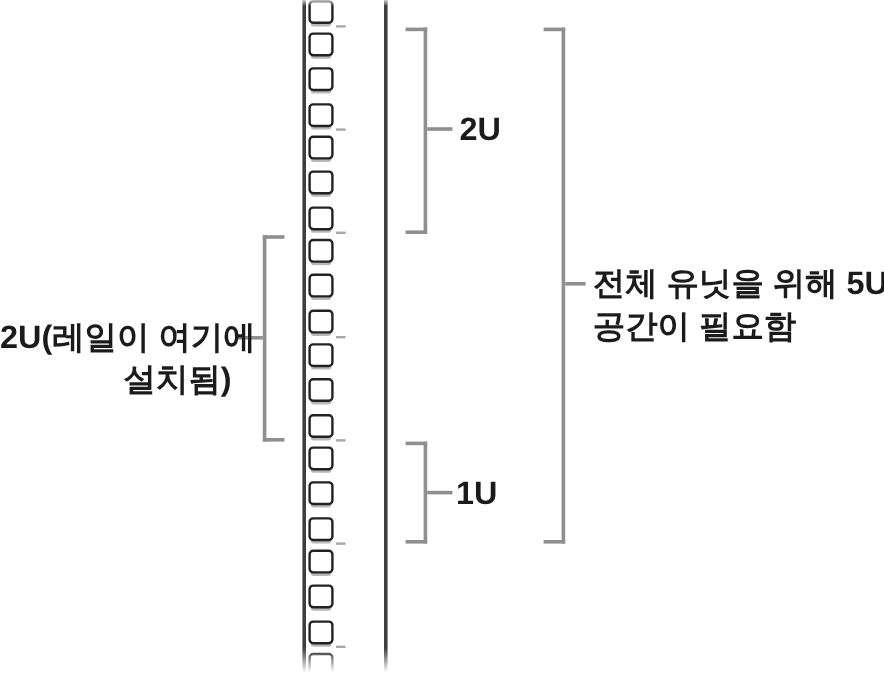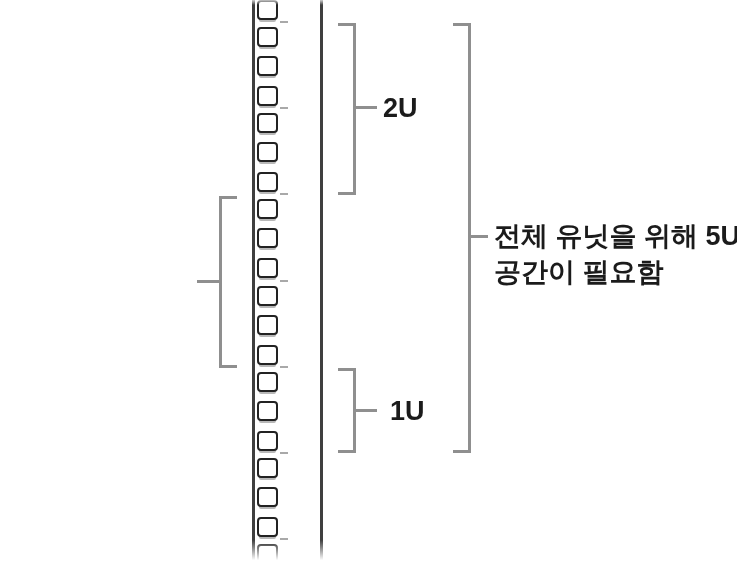--- a/index.html
+++ b/index.html
@@ -106,23 +106,27 @@
   <div class="bk v" style="left:353px;top:368px;height:85px"></div>
   <div class="bk h" style="left:338px;top:368px"></div>
   <div class="bk h" style="left:338px;top:450px"></div>
   <div class="bk lead" style="left:356px;top:409px;width:21px"></div>
 
   <div class="bk v" style="left:468px;top:23px;height:430px"></div>
   <div class="bk h" style="left:453px;top:23px"></div>
   <div class="bk h" style="left:453px;top:450px"></div>
   <div class="bk lead" style="left:471px;top:235px;width:17px"></div>
 
+  <div class="lbl right" style="left:0;top:264px;width:193px">
+    <div>2U(레일이 여기에</div>
+    <div>설치됨)</div>
+  </div>
 
   <div class="lbl" style="left:383px;top:91px">2U</div>
 
-  <div class="lbl" style="left:390px;top:394px">1U</div>
+  <div class="lbl" style="left:380px;top:394px">1U</div>
 
   <div class="lbl" style="left:494px;top:218px;line-height:36px">
     <div>전체 유닛을 위해 5U의</div>
     <div>공간이 필요함</div>
   </div>
 
 </div>
 
 </body></html>

